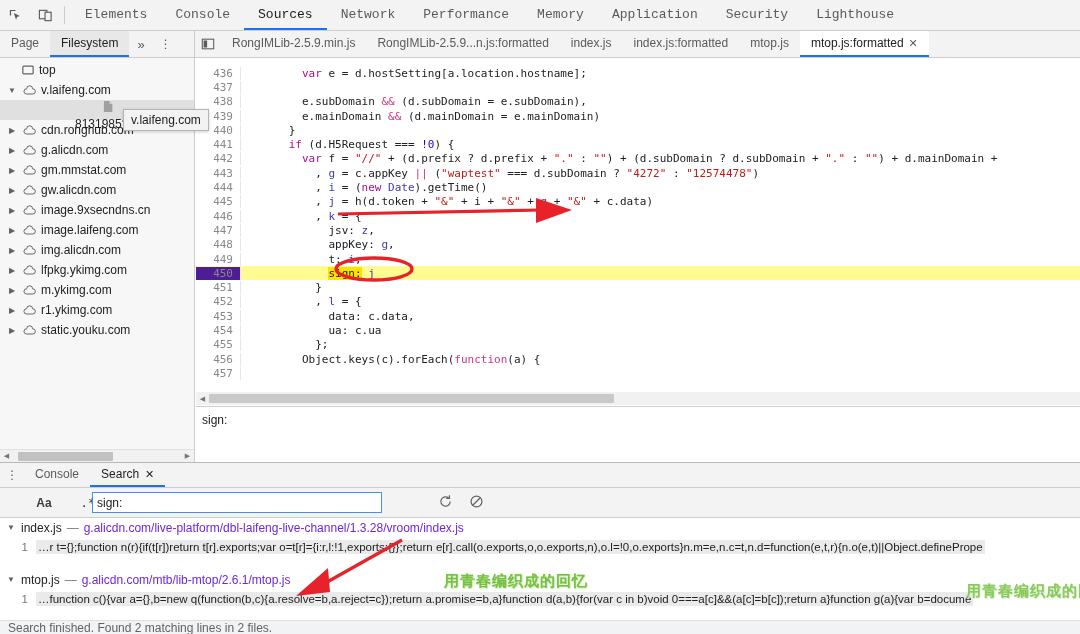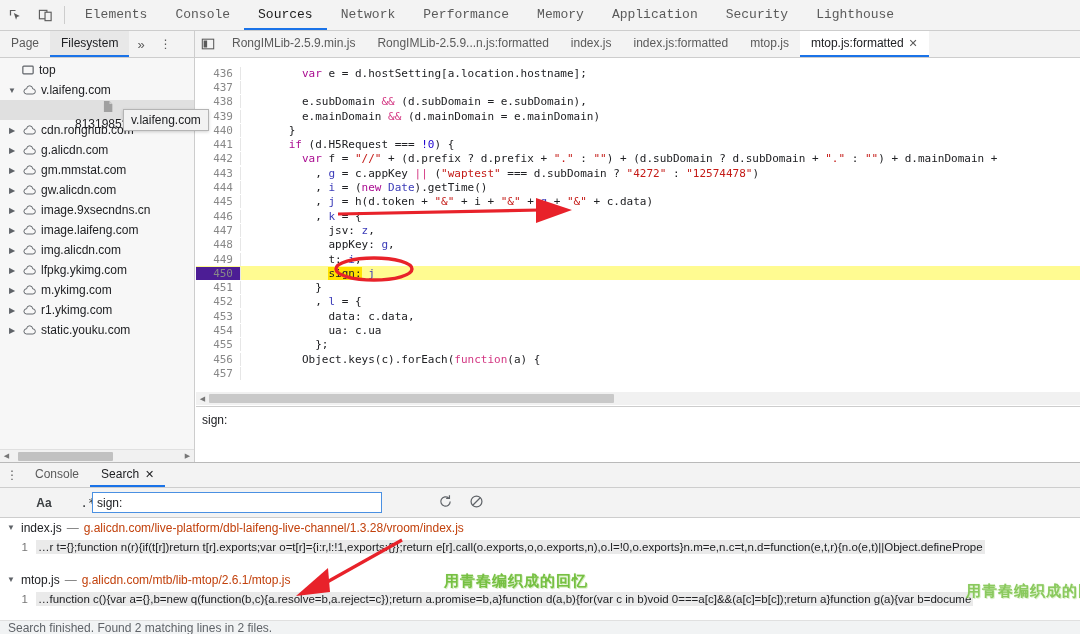--- a/index.html
+++ b/index.html
@@ -174,21 +174,21 @@
   
   .results {
     position: absolute; left: 0; top: 518px; width: 1080px; height: 100px;
     background: #fff; overflow: hidden; font-size: 12px;
   }
   .res-file {
     height: 19px; display: flex; align-items: center; gap: 5px;
     padding-left: 6px; color: #202124; white-space: nowrap;
   }
   .res-file .tw { font-size: 8px; color: #5f6368; width: 10px; }
-  .res-file .url { color: #c2410c; }
+  .res-file .url { color: #6d28d9; }
   .res-file .dash { color: #7a7a7a; }
   .res-line {
     height: 19px; display: flex; align-items: center; white-space: nowrap;
     font-size: 11.5px; color: #202124;
   }
   .res-line .ln { width: 36px; text-align: right; padding-right: 8px; color: #777; flex: none; }
   .res-line .snip {
     background: #eaeaea; padding: 1px 2px; overflow: hidden;
     text-overflow: clip; max-width: 1030px;
   }

